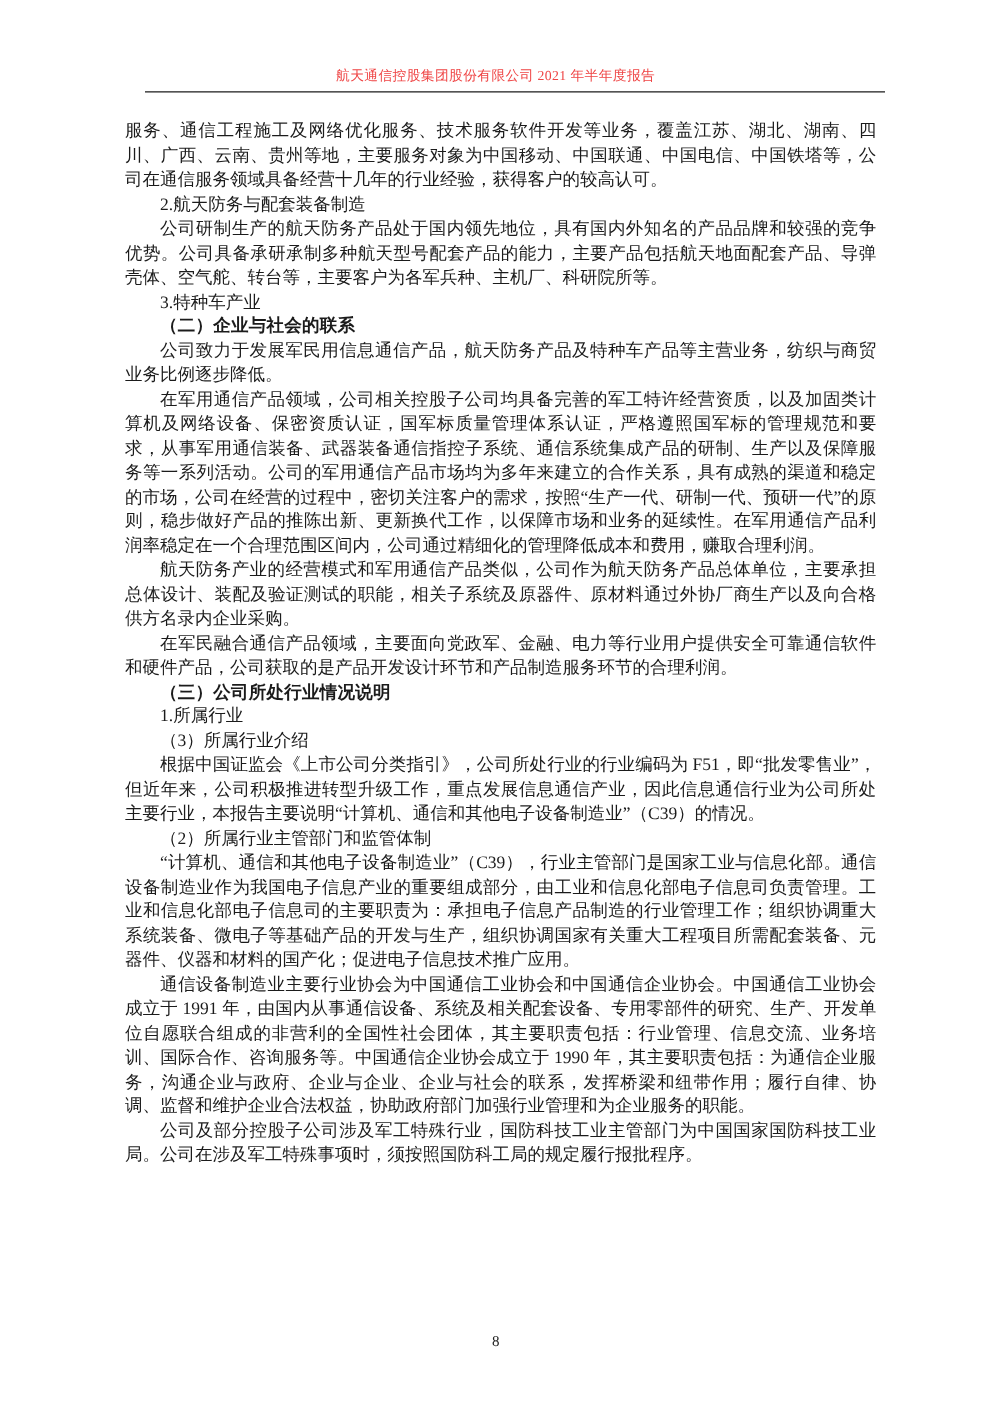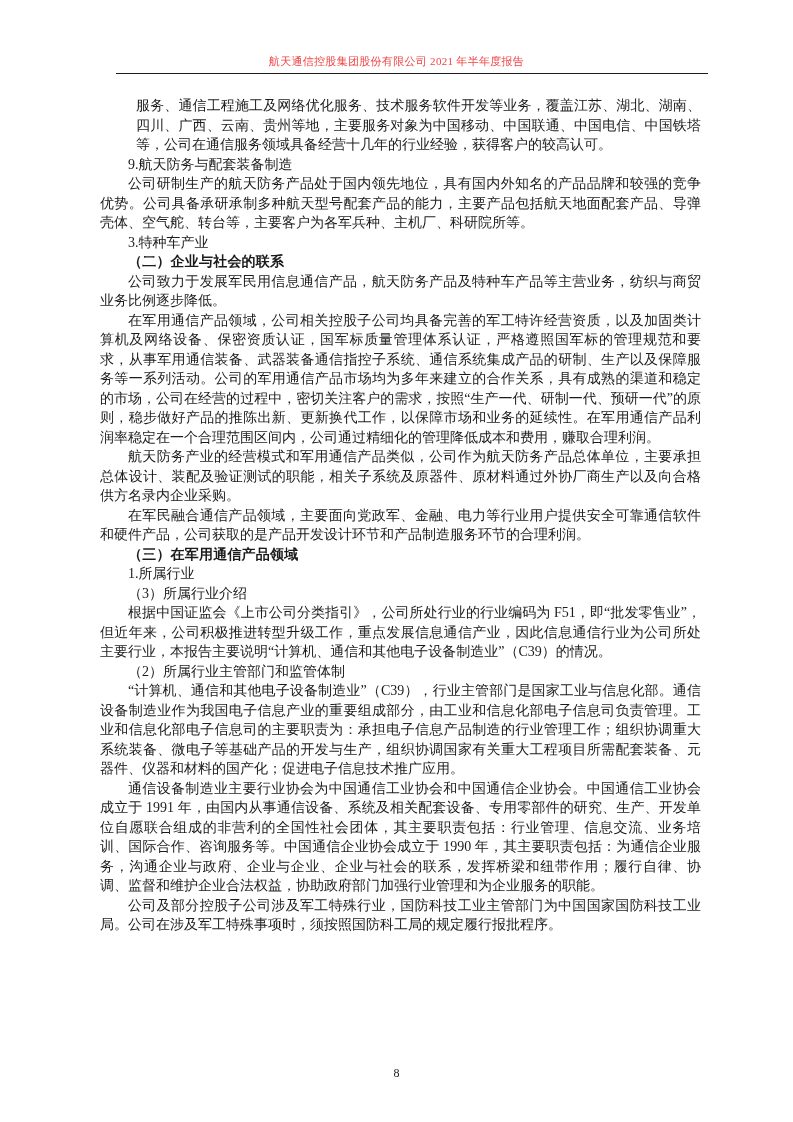--- a/index.html
+++ b/index.html
@@ -45,21 +45,20 @@
     text-align: justify;
   }
   .para {
     margin: 0;
     padding: 0;
     text-indent: 2em;
     word-break: break-all;
   }
   .para-continuation {
     text-indent: 0;
-    margin-left: 36px;
   }
   .para-heading {
     font-weight: bold;
     letter-spacing: 0.2px;
   }
   .page-number {
     position: absolute;
     top: 1066px;
     left: 0;
     width: 793px;
@@ -72,29 +71,29 @@
 <body>
 
 <div class="page">
   <div class="header">
     <span>航天通信控股集团股份有限公司 2021 年半年度报告</span>
   </div>
   <div class="header-rule"></div>
 
   <div class="content">
       <p class="para para-continuation">服务、通信工程施工及网络优化服务、技术服务软件开发等业务，覆盖江苏、湖北、湖南、四川、广西、云南、贵州等地，主要服务对象为中国移动、中国联通、中国电信、中国铁塔等，公司在通信服务领域具备经营十几年的行业经验，获得客户的较高认可。</p>
-      <p class="para para-body">9.航天防务与配套装备制造</p>
+      <p class="para para-body">2.航天防务与配套装备制造</p>
       <p class="para para-body">公司研制生产的航天防务产品处于国内领先地位，具有国内外知名的产品品牌和较强的竞争优势。公司具备承研承制多种航天型号配套产品的能力，主要产品包括航天地面配套产品、导弹壳体、空气舵、转台等，主要客户为各军兵种、主机厂、科研院所等。</p>
       <p class="para para-body">3.特种车产业</p>
       <p class="para para-heading">（二）企业与社会的联系</p>
       <p class="para para-body">公司致力于发展军民用信息通信产品，航天防务产品及特种车产品等主营业务，纺织与商贸业务比例逐步降低。</p>
       <p class="para para-body">在军用通信产品领域，公司相关控股子公司均具备完善的军工特许经营资质，以及加固类计算机及网络设备、保密资质认证，国军标质量管理体系认证，严格遵照国军标的管理规范和要求，从事军用通信装备、武器装备通信指控子系统、通信系统集成产品的研制、生产以及保障服务等一系列活动。公司的军用通信产品市场均为多年来建立的合作关系，具有成熟的渠道和稳定的市场，公司在经营的过程中，密切关注客户的需求，按照“生产一代、研制一代、预研一代”的原则，稳步做好产品的推陈出新、更新换代工作，以保障市场和业务的延续性。在军用通信产品利润率稳定在一个合理范围区间内，公司通过精细化的管理降低成本和费用，赚取合理利润。</p>
       <p class="para para-body">航天防务产业的经营模式和军用通信产品类似，公司作为航天防务产品总体单位，主要承担总体设计、装配及验证测试的职能，相关子系统及原器件、原材料通过外协厂商生产以及向合格供方名录内企业采购。</p>
       <p class="para para-body">在军民融合通信产品领域，主要面向党政军、金融、电力等行业用户提供安全可靠通信软件和硬件产品，公司获取的是产品开发设计环节和产品制造服务环节的合理利润。</p>
-      <p class="para para-heading">（三）在军用通信产品领域</p>
+      <p class="para para-heading">（三）公司所处行业情况说明</p>
       <p class="para para-body">1.所属行业</p>
       <p class="para para-body">（3）所属行业介绍</p>
       <p class="para para-body">根据中国证监会《上市公司分类指引》，公司所处行业的行业编码为 F51，即“批发零售业”，但近年来，公司积极推进转型升级工作，重点发展信息通信产业，因此信息通信行业为公司所处主要行业，本报告主要说明“计算机、通信和其他电子设备制造业”（C39）的情况。</p>
       <p class="para para-body">（2）所属行业主管部门和监管体制</p>
       <p class="para para-body">“计算机、通信和其他电子设备制造业”（C39），行业主管部门是国家工业与信息化部。通信设备制造业作为我国电子信息产业的重要组成部分，由工业和信息化部电子信息司负责管理。工业和信息化部电子信息司的主要职责为：承担电子信息产品制造的行业管理工作；组织协调重大系统装备、微电子等基础产品的开发与生产，组织协调国家有关重大工程项目所需配套装备、元器件、仪器和材料的国产化；促进电子信息技术推广应用。</p>
       <p class="para para-body">通信设备制造业主要行业协会为中国通信工业协会和中国通信企业协会。中国通信工业协会成立于 1991 年，由国内从事通信设备、系统及相关配套设备、专用零部件的研究、生产、开发单位自愿联合组成的非营利的全国性社会团体，其主要职责包括：行业管理、信息交流、业务培训、国际合作、咨询服务等。中国通信企业协会成立于 1990 年，其主要职责包括：为通信企业服务，沟通企业与政府、企业与企业、企业与社会的联系，发挥桥梁和纽带作用；履行自律、协调、监督和维护企业合法权益，协助政府部门加强行业管理和为企业服务的职能。</p>
       <p class="para para-body">公司及部分控股子公司涉及军工特殊行业，国防科技工业主管部门为中国国家国防科技工业局。公司在涉及军工特殊事项时，须按照国防科工局的规定履行报批程序。</p>
     </div>
 
   <div class="page-number">8</div>

